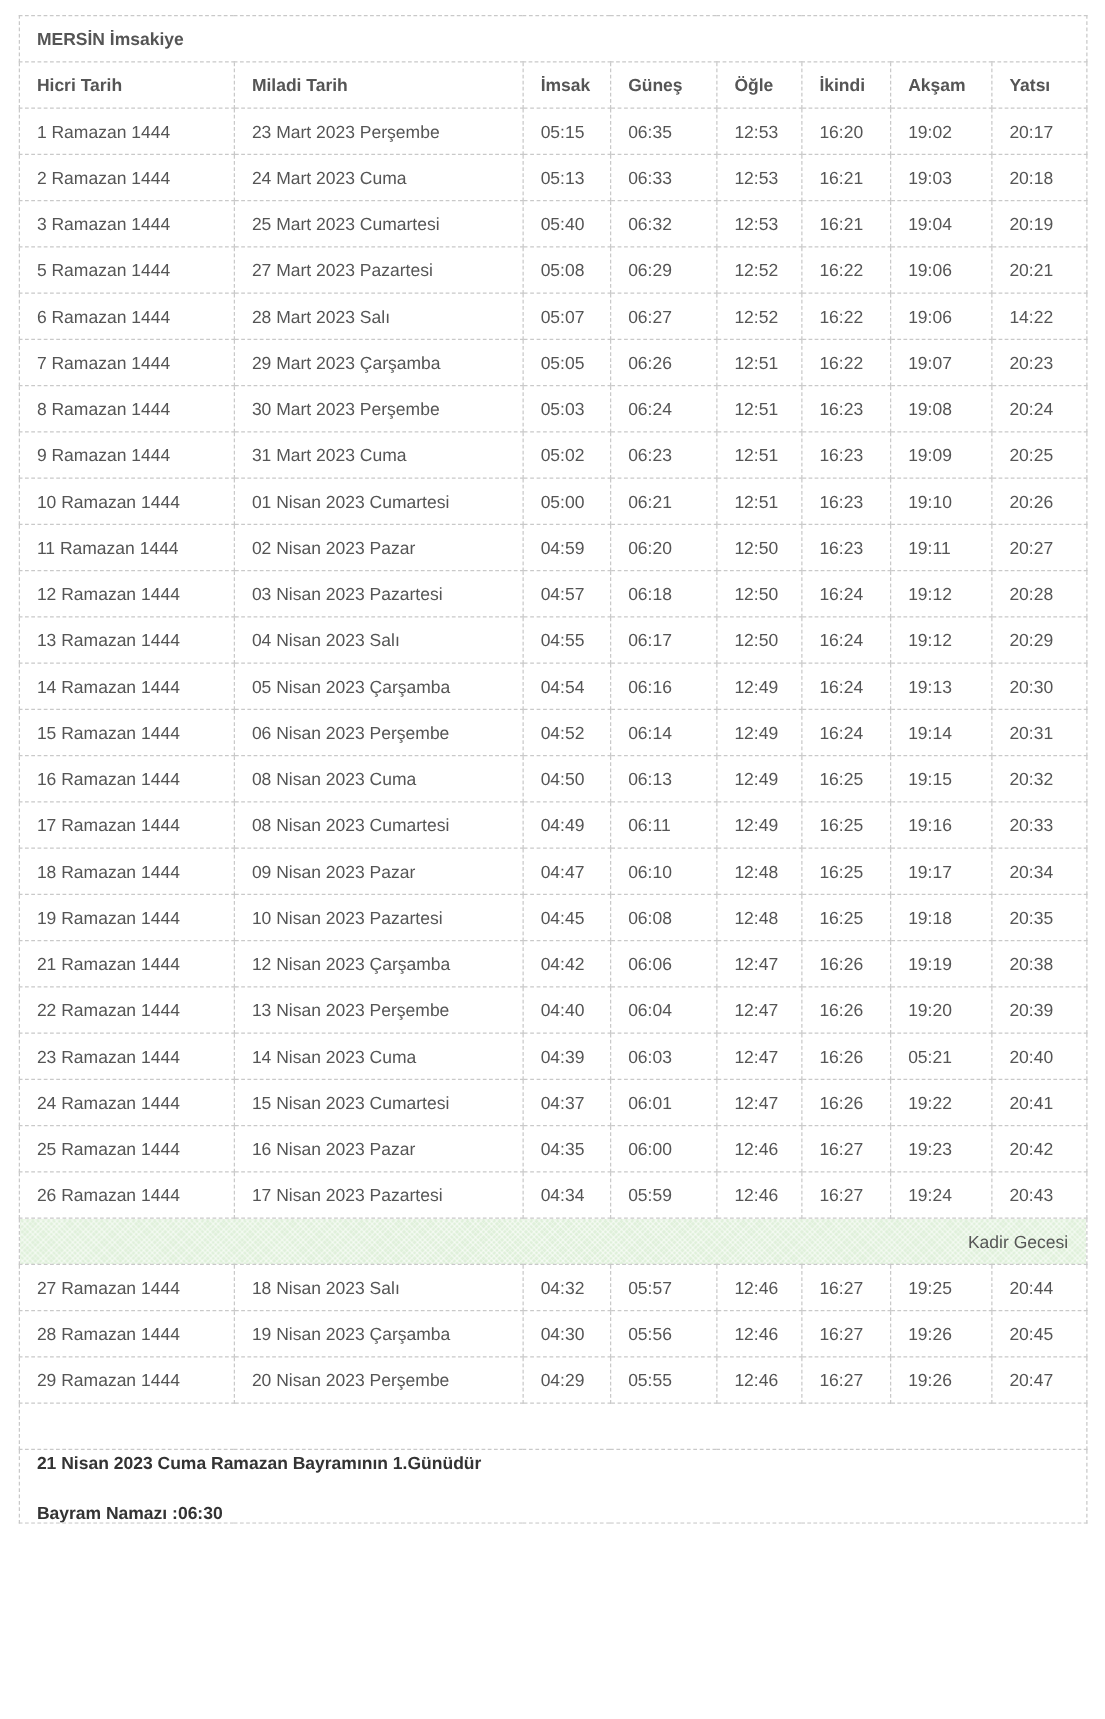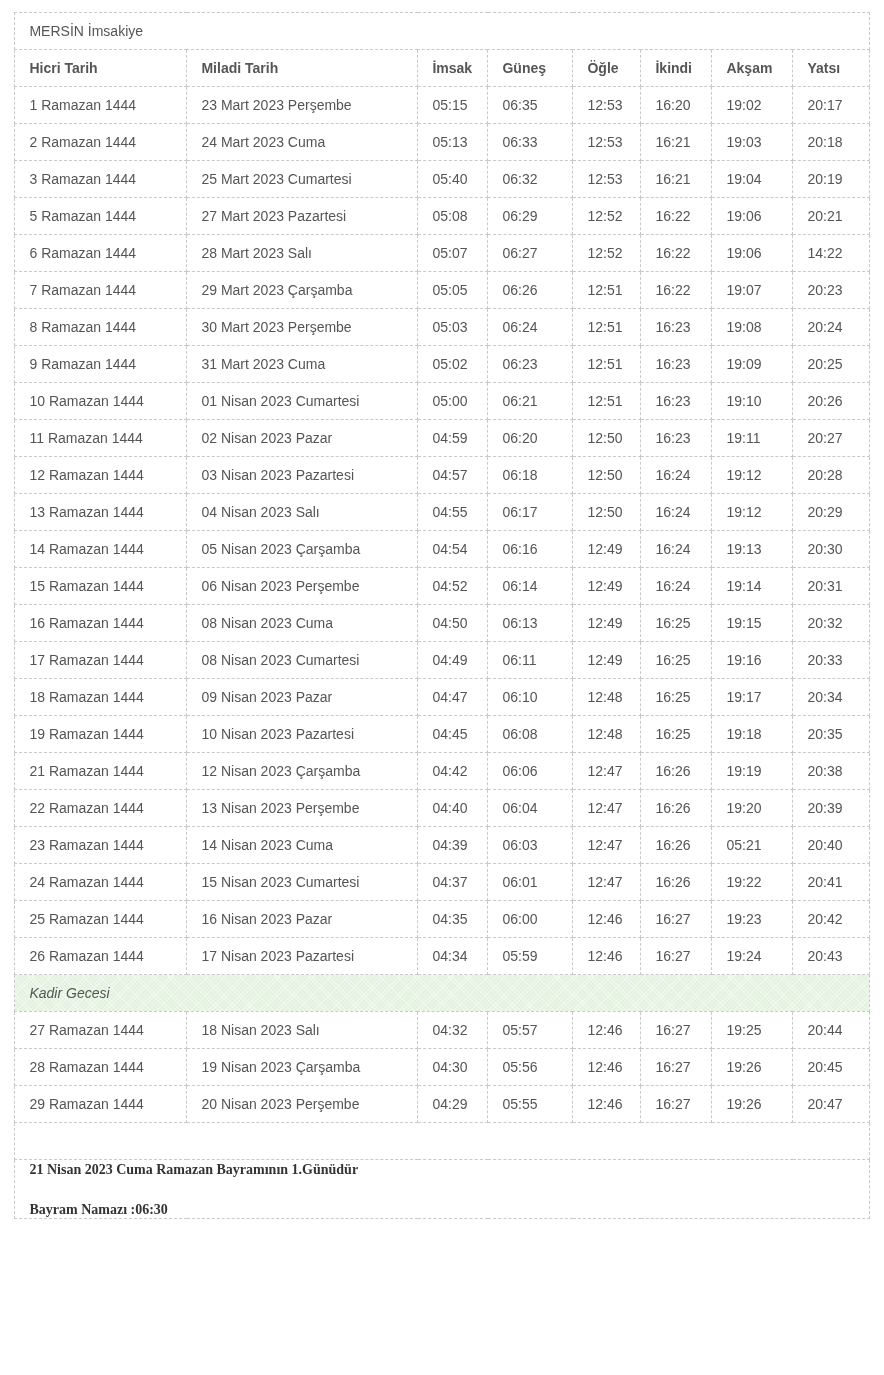--- a/index.html
+++ b/index.html
@@ -40,51 +40,49 @@
   col.c-ogle   { width: 68px;  }
   col.c-ikindi { width: 71px;  }
   col.c-aksam  { width: 81px;  }
   col.c-yatsi  { width: 76px;  }
 
   td.title-cell {
     height: 75px;
     text-align: center;
     font-size: 24px;
     color: #333333;
-    font-weight: 400;
+    font-weight: 700;
   }
   th.col-header {
     font-weight: bold;
     color: #333333;
   }
   tr.kadir-row td {
-    text-align: left;
+    text-align: right;
     color: #555555;
     background-color: #dff0da;
     background-image:
       repeating-linear-gradient(45deg,  rgba(255,255,255,0.5) 0 1px, rgba(0,0,0,0)  1px 3px),
       repeating-linear-gradient(-45deg, rgba(255,255,255,0.5) 0 1px, rgba(0,0,0,0)  1px 3px);
-    font-style: italic;
   }
   tr.spacer-row td {
     height: 36px;
   }
   td.footer-cell {
     height: 78px;
     text-align: center;
     white-space: normal;
   }
   td.footer-cell p {
     margin: 0;
     padding: 0;
     font-weight: bold;
     color: #333333;
     font-size: 14px;
     line-height: 16px;
-    font-family: Liberation Serif, serif;
   }
   td.footer-cell p.footer-line-1 { margin-top: 2px; margin-bottom: 24px; }
 </style>
 </head>
 <body>
 
 <div class="page">
   <table class="imsakiye">
     <colgroup>
       <col class="c-hicri">

